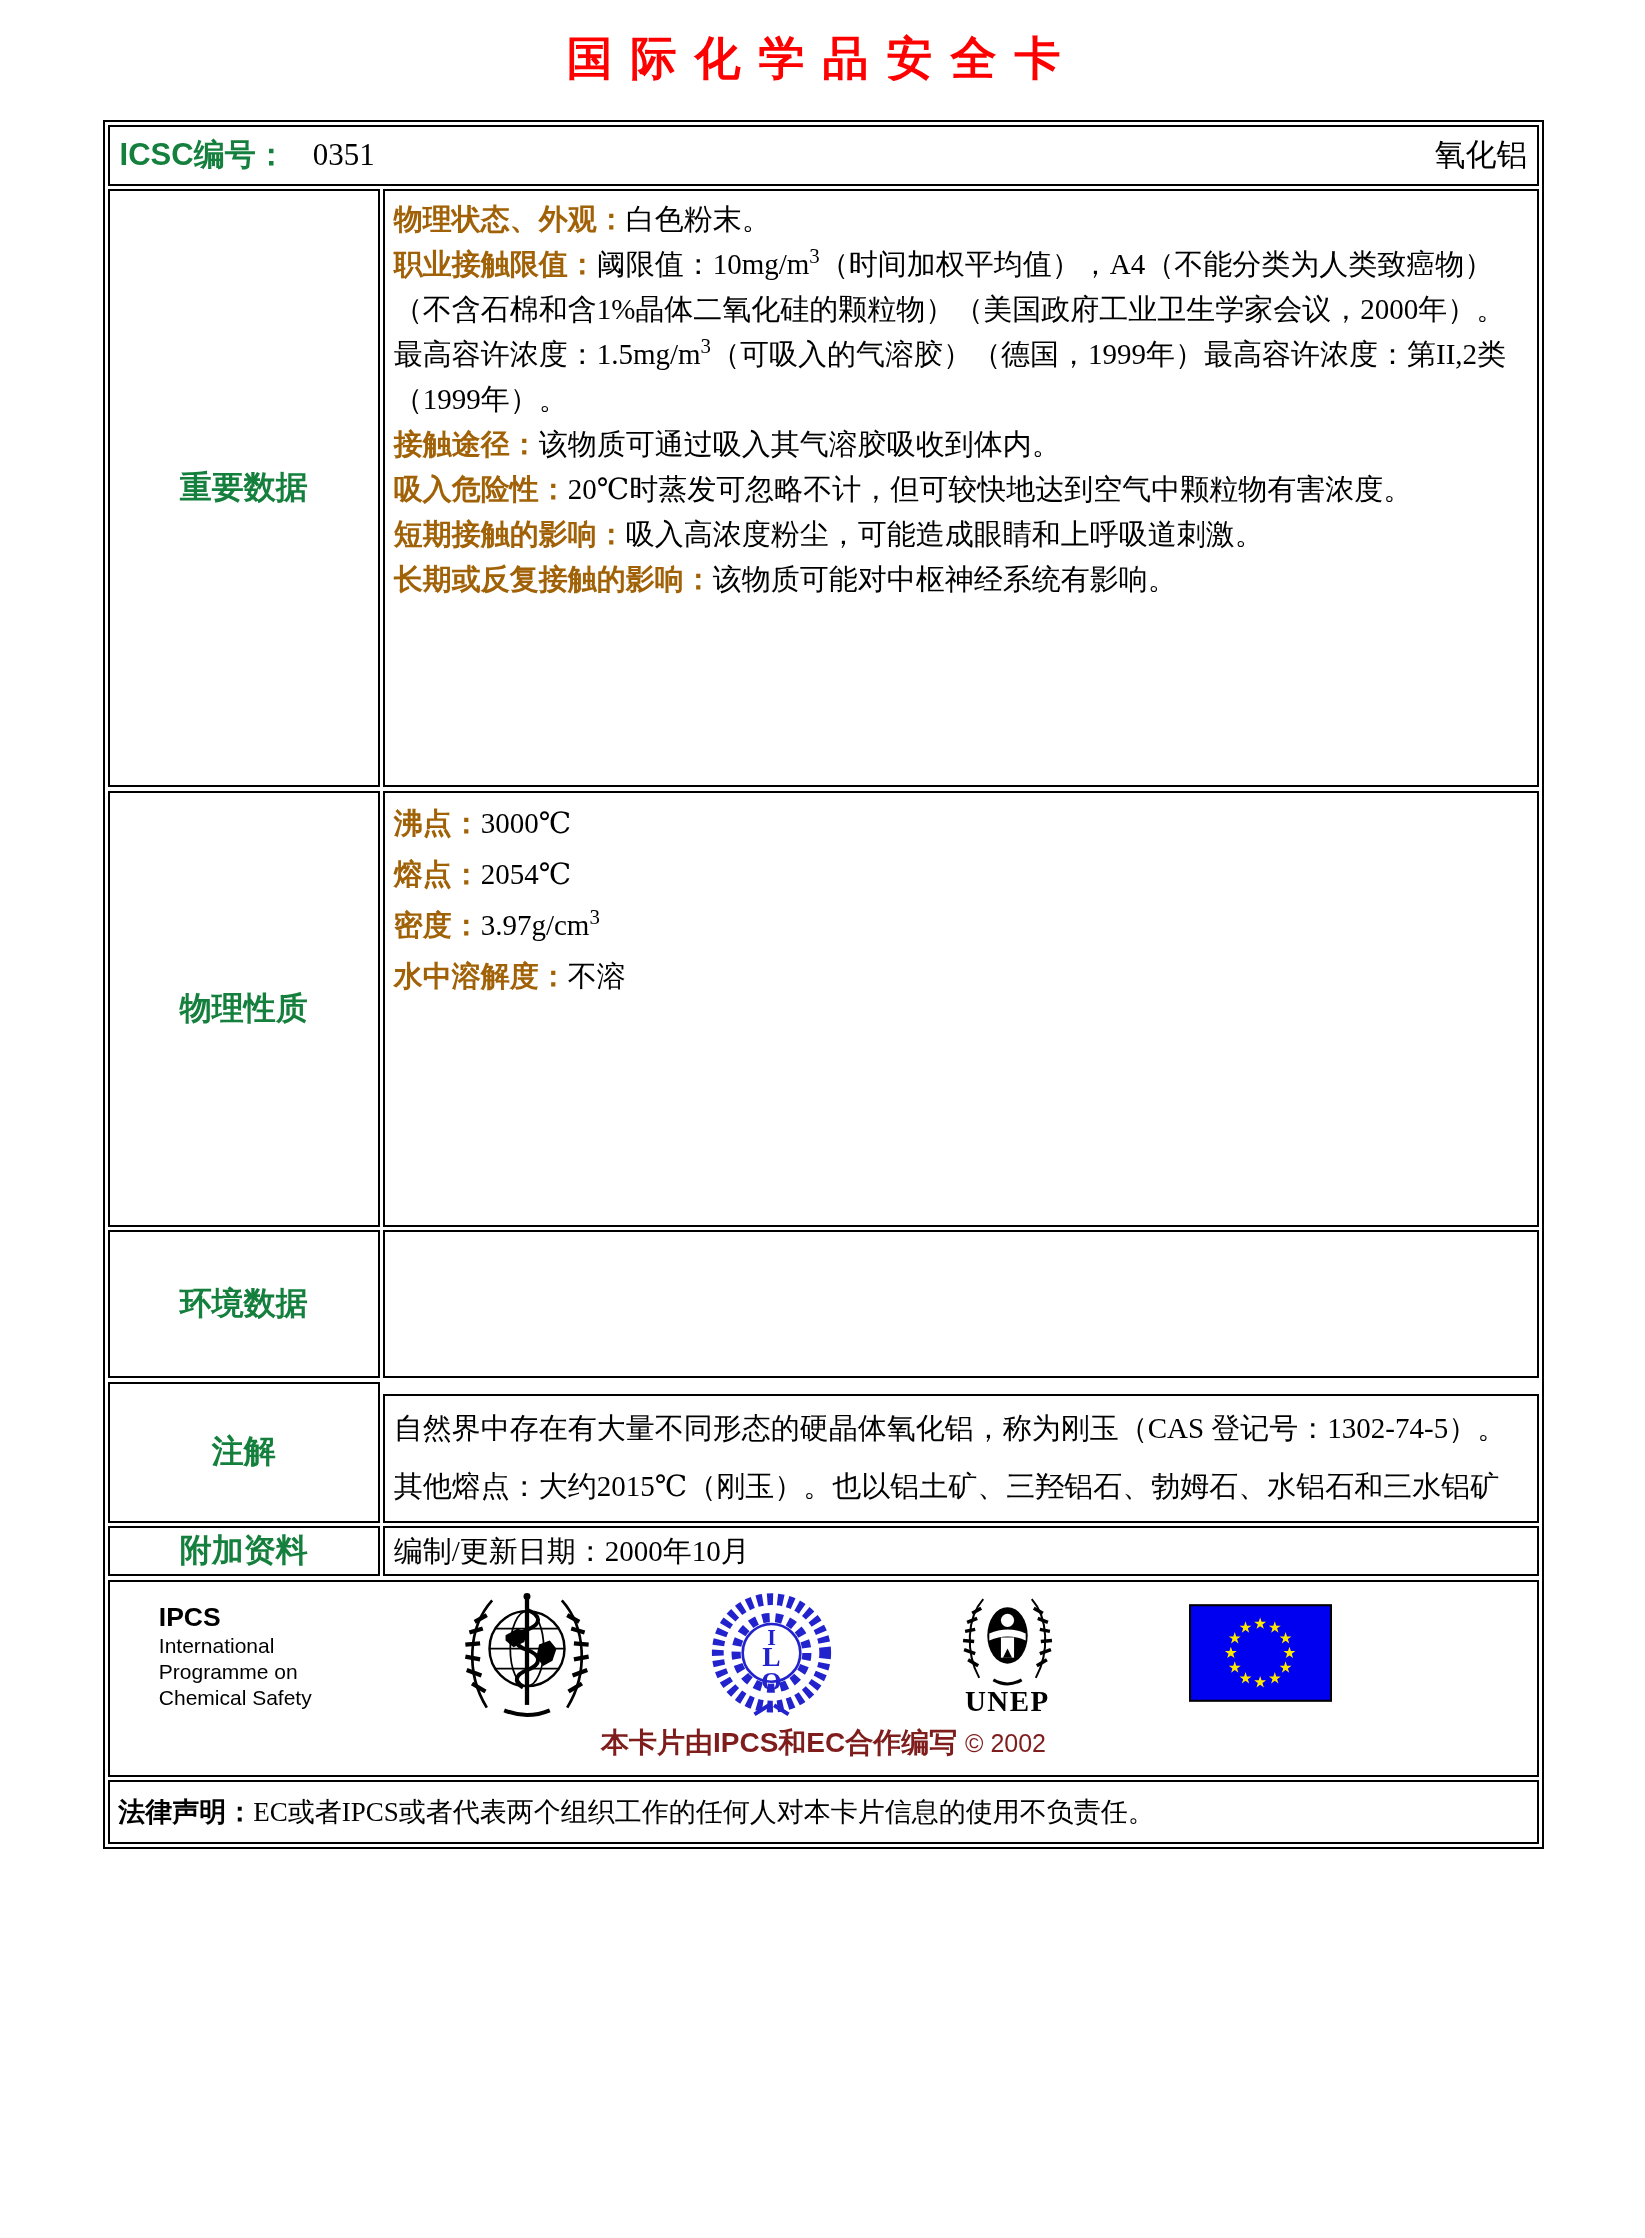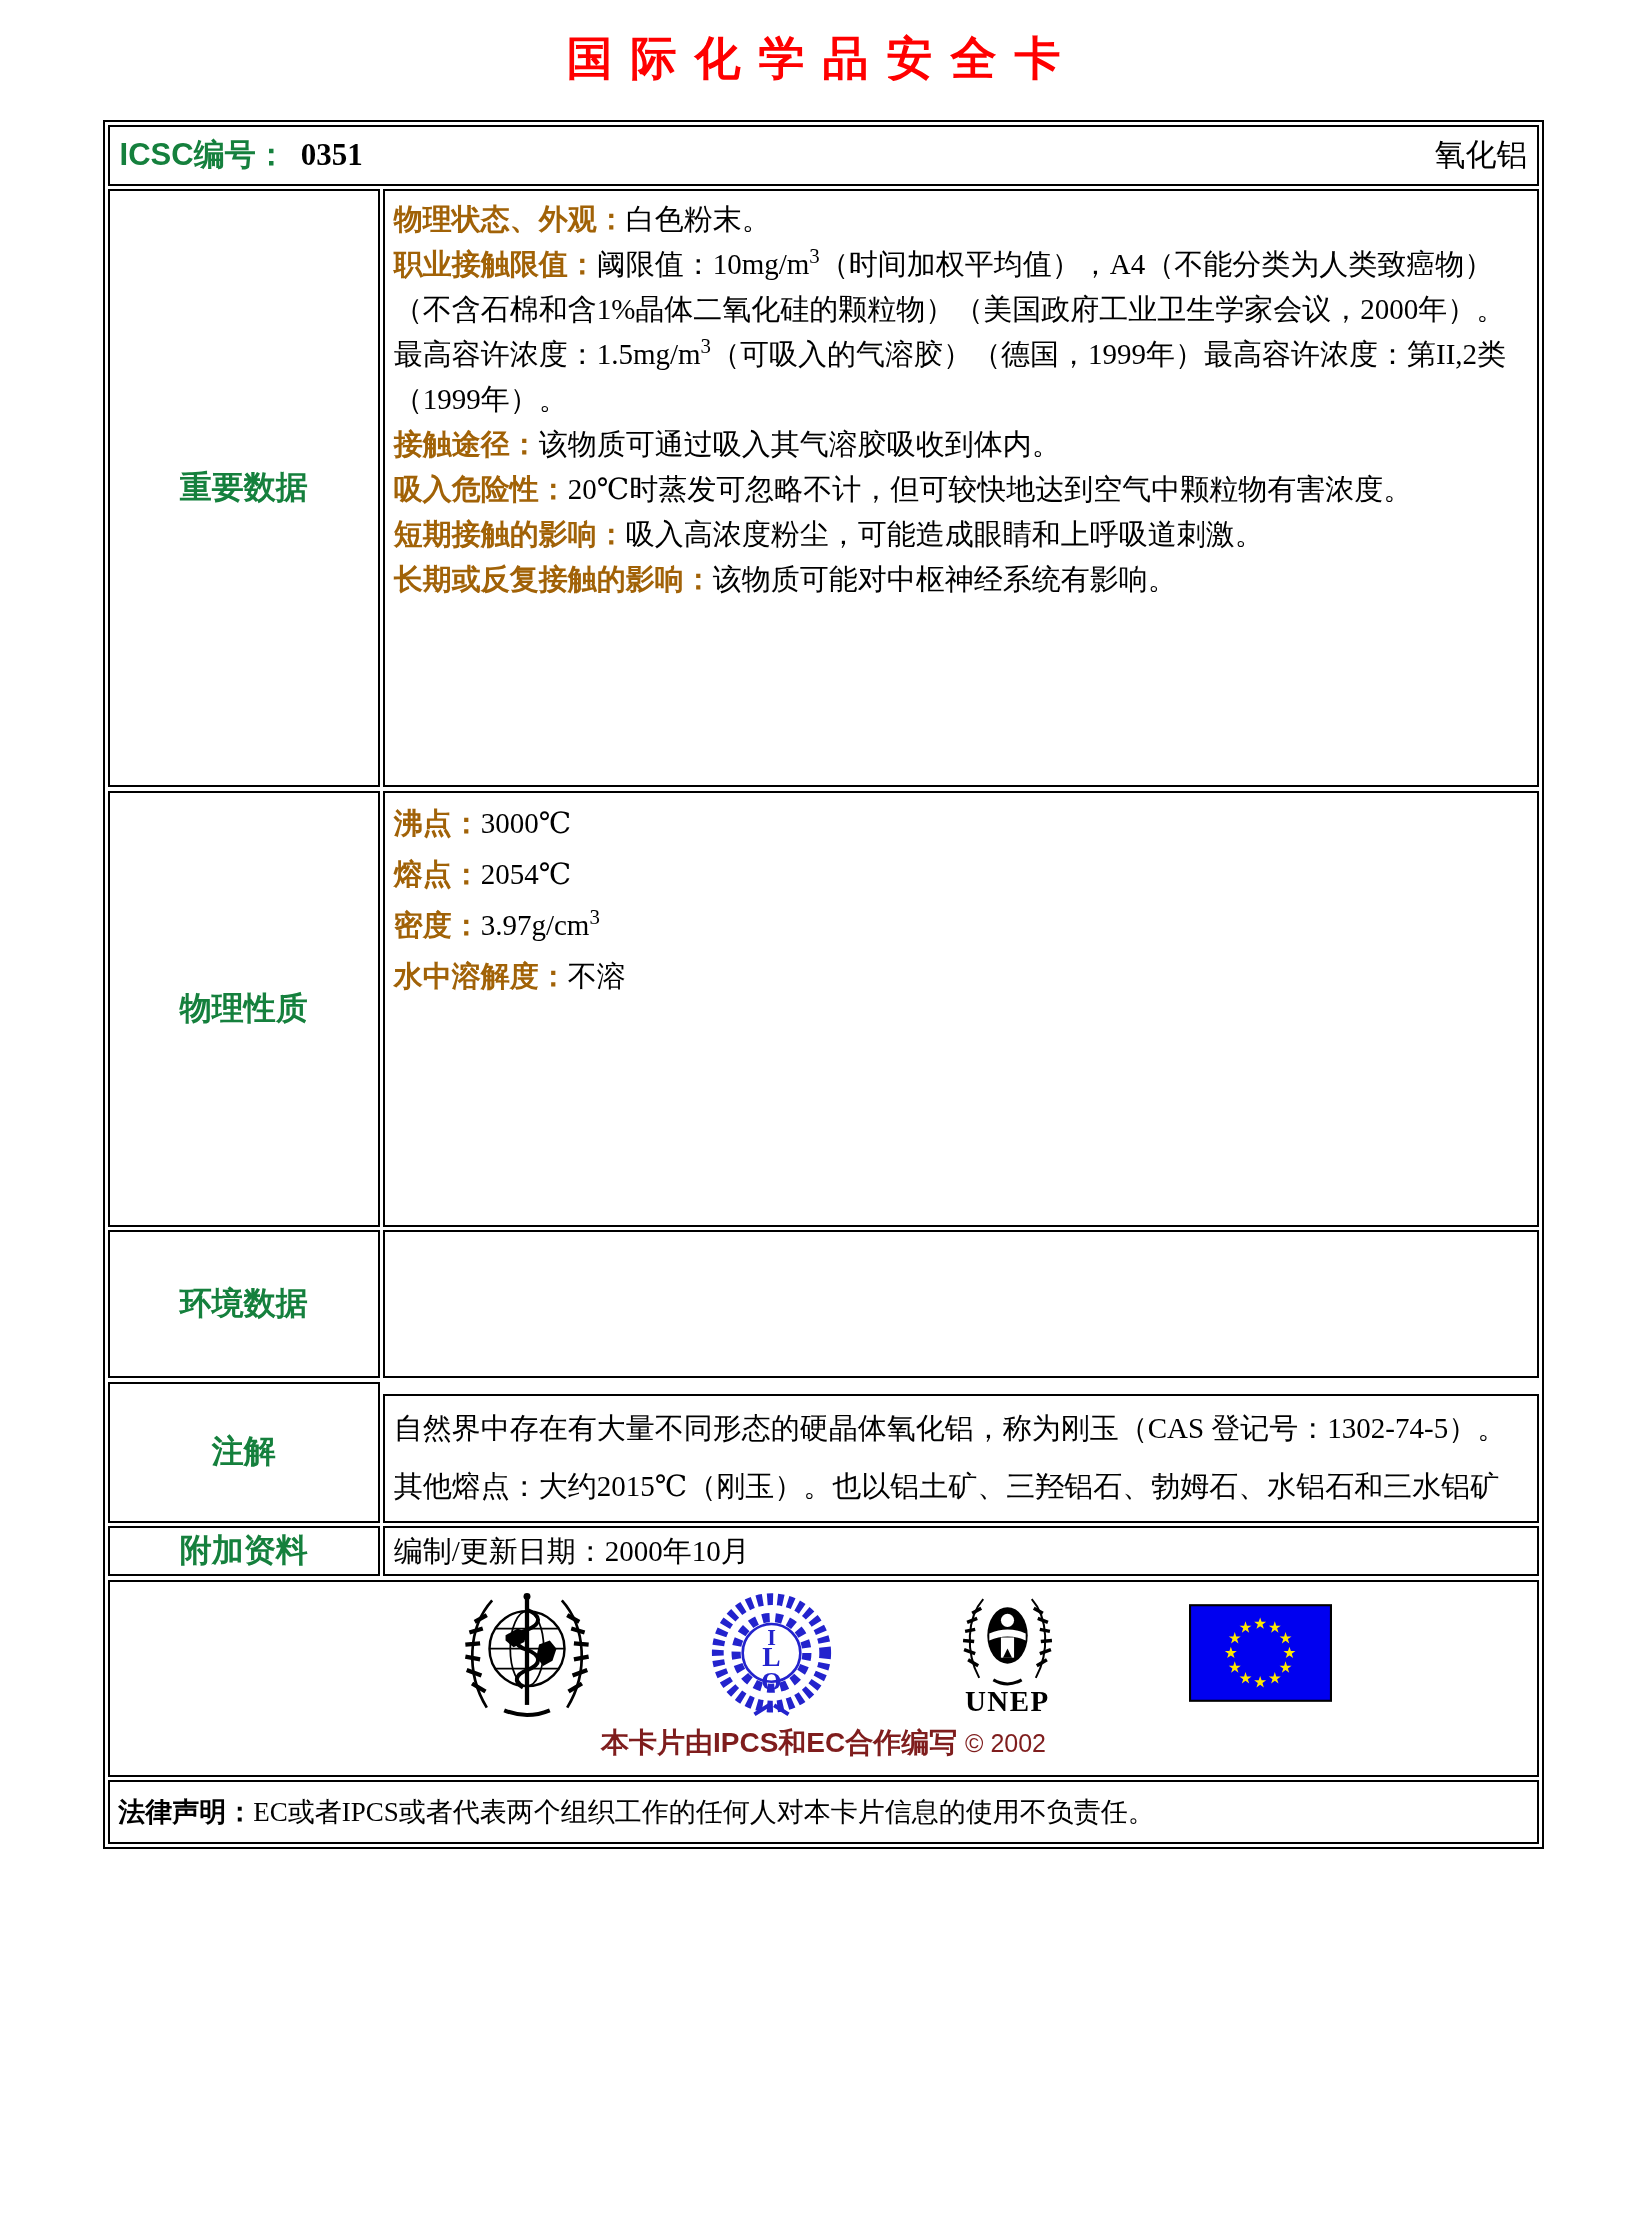--- a/index.html
+++ b/index.html
@@ -36,21 +36,21 @@
   .r-notes .content-cell{line-height:58px;padding-top:2.8px;margin-top:12px;}
 
   .line{margin:0;}
   .lbl{color:#a16207;font-weight:bold;font-family:"Liberation Sans","DejaVu Sans",sans-serif;}
   .txt sup{font-size:72%;line-height:0;vertical-align:super;}
 
   
   .head-cell{display:flex;align-items:center;justify-content:space-between;
     padding:0 9.8px;font-size:31px;}
   .icsc-label{color:#15803d;font-weight:bold;font-family:"Liberation Sans","DejaVu Sans",sans-serif;}
-  .icsc-number{margin-left:14px;font-weight:bold;}
+  .icsc-number{margin-left:26px;}
   .chem-name{font-size:31px;}
 
   
   .logos-cell{position:relative;padding:0;}
   .logo-strip{position:relative;height:145px;}
   .ipcs-block{position:absolute;left:49px;top:19.5px;
     font-family:"Liberation Sans","DejaVu Sans",sans-serif;}
   .ipcs-acronym{font-size:26.5px;font-weight:bold;line-height:32px;}
   .ipcs-line{font-size:21px;line-height:26px;}
   .logo-who{position:absolute;left:349px;top:5.6px;}
@@ -134,20 +134,26 @@
       </div>
       <div class="cell content-cell v-center">
           <p class="line"><span class="txt">编制/更新日期：2000年10月</span></p>
         </div>
     </div>
 
     <div class="row r-logos">
       <div class="cell full-cell logos-cell">
         <div class="logo-strip">
 
+          <div class="ipcs-block">
+            <div class="ipcs-acronym">IPCS</div>
+            <div class="ipcs-line">International</div>
+            <div class="ipcs-line">Programme on</div>
+            <div class="ipcs-line">Chemical Safety</div>
+          </div>
 
           <div class="logo-who">
             <svg width="136" height="134" viewBox="0 0 100 100">
               <g stroke="#000" fill="none">
                 <circle cx="50" cy="46" r="28" stroke-width="1.8"></circle>
                 <ellipse cx="50" cy="46" rx="12.5" ry="28" stroke-width="1.3"></ellipse>
                 <line x1="22" y1="46" x2="78" y2="46" stroke-width="1.3"></line>
                 <path d="M26,31 h48 M26,61 h48" stroke-width="1.3"></path>
               </g>
               <path d="M34,36 l9,-5 7,3 -2,7 -8,4 -6,-5 z M59,43 l8,-3 5,6 -3,9 -7,4 -5,-7 z" fill="#000"></path>

